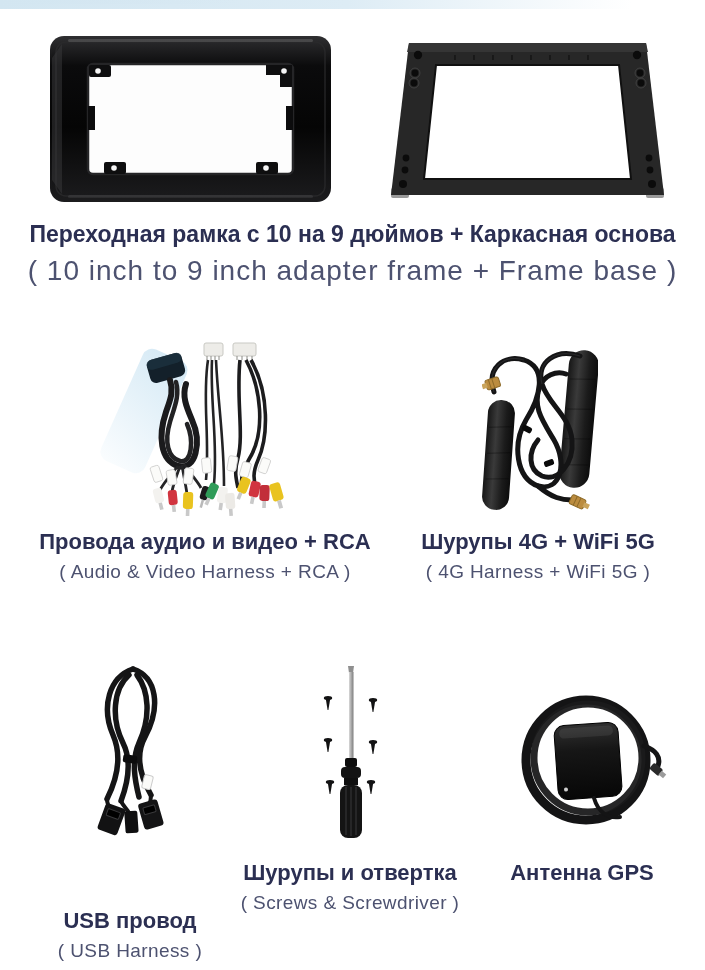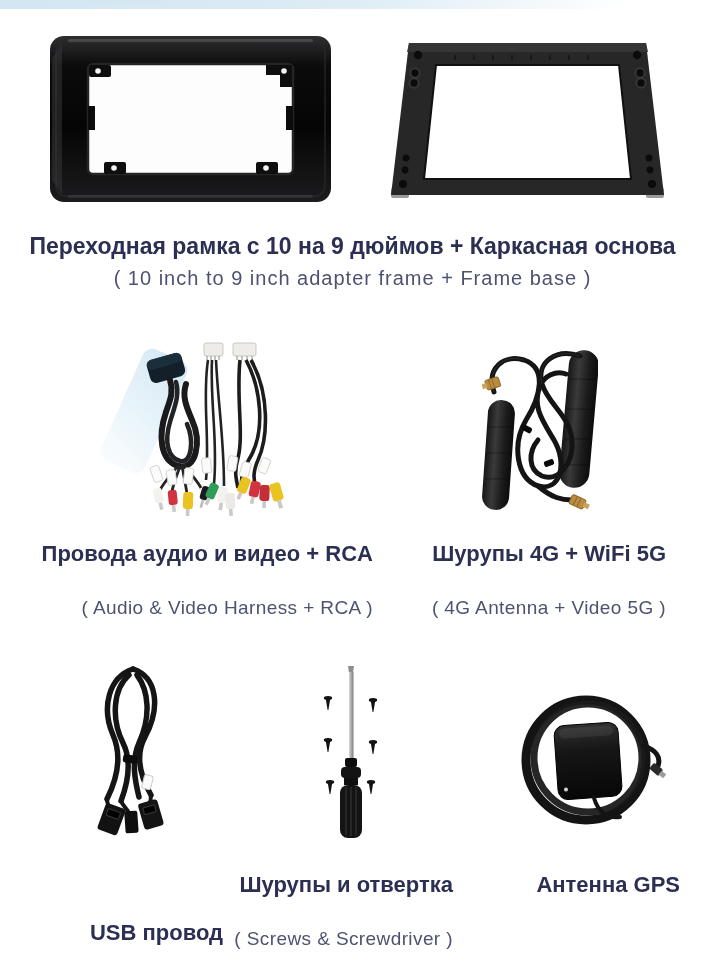--- a/index.html
+++ b/index.html
@@ -12,26 +12,26 @@
     background:linear-gradient(90deg,#d8e9f3 0%,#e7f1f8 60%,rgba(255,255,255,0) 100%);}
   .streak-b{left:0;top:562;width:632px;height:9px;
     background:linear-gradient(90deg,#d3e6f1 0%,#ddecf5 55%,rgba(255,255,255,0) 100%);}
   .streak-c{left:0;top:928;width:240px;height:4px;
     background:linear-gradient(90deg,rgba(211,230,241,.75),rgba(255,255,255,0));}
   .ribbon{left:120px;top:350px;width:48px;height:122px;border-radius:10px;
     transform:rotate(24deg);
     background:linear-gradient(200deg,rgba(176,214,236,.55),rgba(218,239,250,.12));}
   .product{position:absolute;margin:0;z-index:2;}
   .product svg{width:100%;height:100%;display:block;}
-  .cap{margin:12px;text-align:center;white-space:nowrap;z-index:3;}
+  .cap{margin:0;text-align:center;white-space:nowrap;z-index:3;}
   .ru{font-weight:700;color:#2b2f52;font-size:22px;line-height:1.15;}
   .en{font-weight:400;color:#4d5270;font-size:19px;letter-spacing:.4px;line-height:1.2;}
   .cap-main{position:absolute;left:0;right:0;top:221px;font-size:23px;}
-  .cap-main-en{position:absolute;left:0;right:0;top:254px;font-size:20px;letter-spacing:1px;}
-  .col{position:absolute;z-index:3;display:flex;flex-direction:column;gap:7px;align-items:flex-end;}
+  .cap-main-en{position:absolute;left:0;right:0;top:254px;font-size:28px;letter-spacing:1px;}
+  .col{position:absolute;z-index:3;display:flex;flex-direction:column;gap:7px;align-items:center;}
 </style>
 </head>
 <body>
 
 <div class="canvas">
 
   <div class="streak ribbon"></div>
   <div class="streak streak-a"></div>
   <div class="streak streak-b"></div>
   <div class="streak streak-c"></div>
@@ -255,21 +255,21 @@
       </g>
     </svg>
   </figure>
 
   <div class="col" style="left:25px;top:529px;width:360px">
     <h3 class="cap ru">Провода аудио и видео + RCA</h3>
     <p class="cap en">( Audio &amp; Video Harness + RCA )</p>
   </div>
   <div class="col" style="left:398px;top:529px;width:280px">
     <h3 class="cap ru">Шурупы 4G + WiFi 5G</h3>
-    <p class="cap en">( 4G Antenna + Video 5G )</p>
+    <p class="cap en">( 4G Harness + WiFi 5G )</p>
   </div>
 
   <figure class="product" style="left:83px;top:663px;width:102px;height:182px">
     <svg viewBox="0 0 102 182">
       <g fill="none" stroke="#151516" stroke-width="5.5" stroke-linecap="round">
         <path d="M50,6 C26,14 18,44 30,72 C40,95 32,120 24,136"></path>
         <path d="M50,6 C74,14 78,44 62,74 C50,96 60,118 68,132"></path>
         <path d="M46,12 C30,26 28,56 40,80 C50,100 44,122 38,138"></path>
         <path d="M54,12 C66,28 68,54 56,80 C48,98 52,118 56,134"></path>
       </g>
@@ -351,20 +351,21 @@
         <rect x="48" y="44" width="64" height="74" rx="10" fill="url(#puck)" stroke="#000"></rect>
         <rect x="53" y="47" width="54" height="10" rx="5" fill="#ffffff" opacity=".07"></rect>
         <circle cx="56" cy="108" r="2" fill="#cfcfcf"></circle>
       </g>
       <path d="M86,118 C90,132 100,139 112,137" fill="none" stroke="#141415" stroke-width="4" stroke-linecap="round"></path>
     </svg>
   </figure>
 
   <div class="col" style="left:25px;top:908px;width:210px">
     <h3 class="cap ru">USB провод</h3>
+    <p class="cap en">( USB Harness )</p>
   </div>
   <div class="col" style="left:235px;top:860px;width:230px">
     <h3 class="cap ru">Шурупы и отвертка</h3>
     <p class="cap en">( Screws &amp; Screwdriver )</p>
   </div>
   <div class="col" style="left:472px;top:860px;width:220px">
     <h3 class="cap ru">Антенна GPS</h3>
   </div>
 
 </div>

